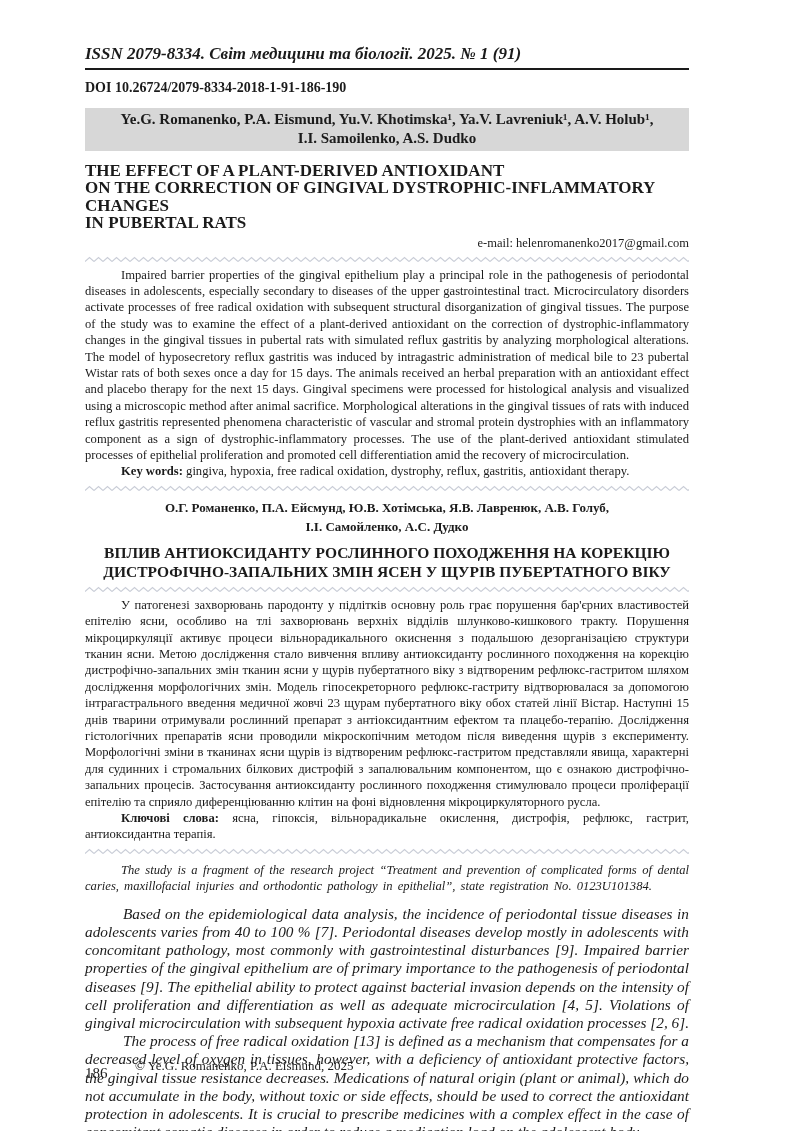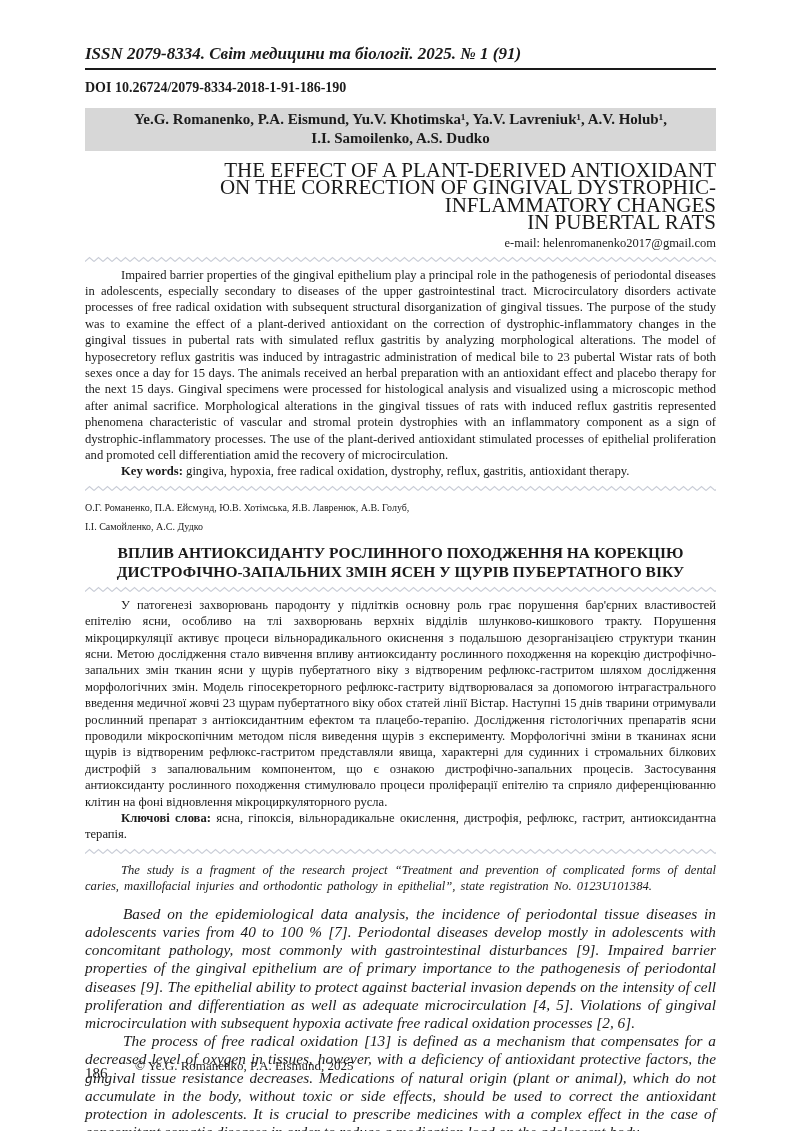--- a/index.html
+++ b/index.html
@@ -11,21 +11,21 @@
     width: 800px;
     height: 1131px;
     font-family: "Liberation Serif", serif;
     color: #1b1b1b;
     -webkit-font-smoothing: antialiased;
   }
   .page {
     box-sizing: border-box;
     width: 800px;
     height: 1131px;
-    padding: 44px 84px 0 85px;
+    padding: 44px 111px 0 85px;
     overflow: hidden;
     position: relative;
   }
   
   .issn {
     font-size: 17px;
     font-weight: bold;
     font-style: italic;
     line-height: 20px;
     padding-bottom: 4px;
@@ -43,23 +43,23 @@
     background: var(--author_box_bg, #d7d7d7);
     text-align: center;
     font-weight: bold;
     font-size: 15px;
     line-height: 19px;
     padding: 2px 4px 3px;
   }
   
   .title-en {
     margin: 11px 0 0;
-    text-align: right;
-    font-weight: normal;
-    font-size: 21px;
+    text-align: left;
+    font-weight: bold;
+    font-size: 17px;
     line-height: 17.5px;
   }
   .email {
     margin-top: 4px;
     text-align: right;
     font-size: 12.5px;
     line-height: 15px;
   }
   
   .zigzag {
@@ -69,22 +69,23 @@
   }
   
   .abstract {
     font-size: 12.6px;
     line-height: 16.4px;
     text-align: justify;
   }
   .abstract p { margin: 0; text-indent: 36px; }
   .authors-ua {
     margin-top: 6px;
-    font-weight: normal;
-    font-size: 10px;
+    text-align: center;
+    font-weight: bold;
+    font-size: 13px;
     line-height: 19px;
   }
   .title-ua {
     margin: 7px 0 4px;
     text-align: center;
     font-weight: bold;
     font-size: 15.5px;
     line-height: 19px;
   }
   .fragment-note {

